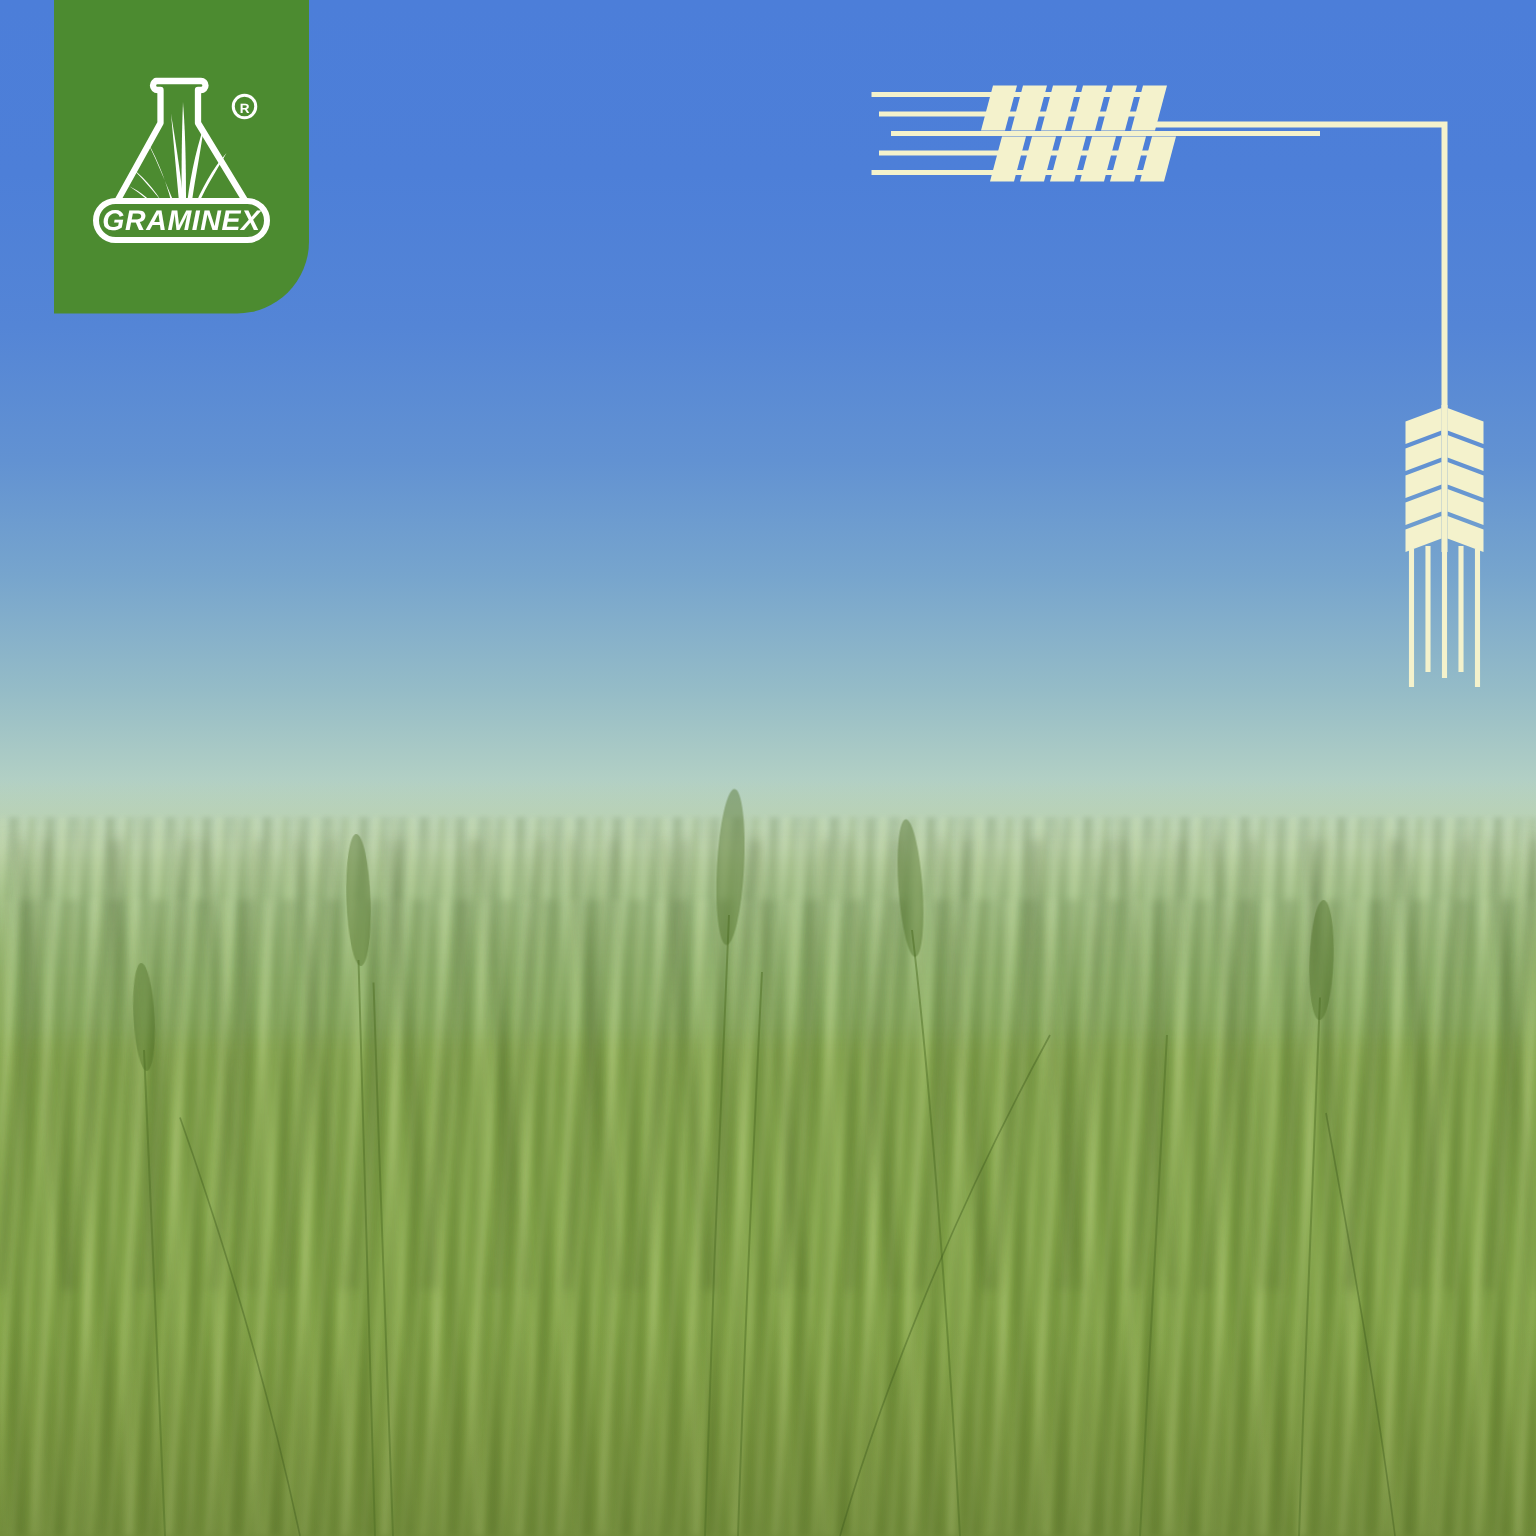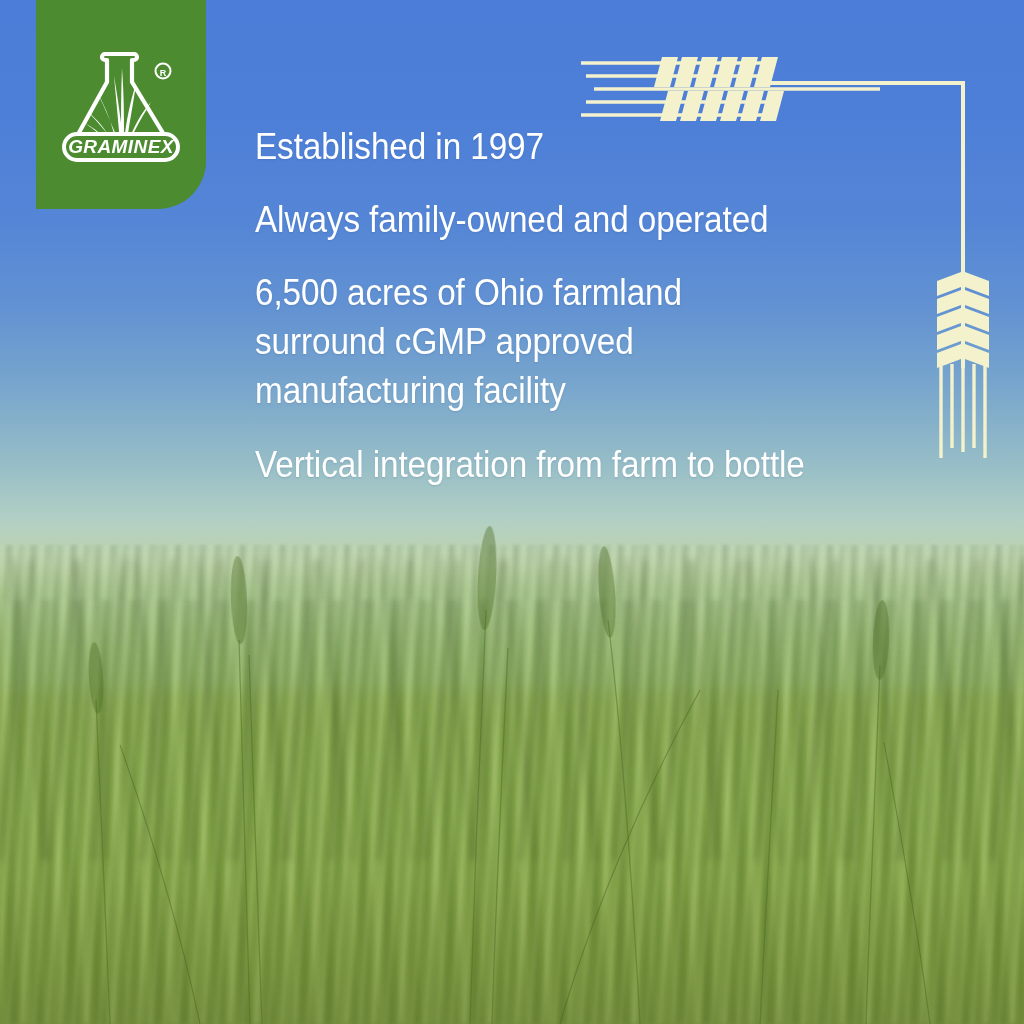--- a/index.html
+++ b/index.html
@@ -268,24 +268,16 @@
         <text x="105" y="29.5" text-anchor="middle" fill="#ffffff" font-family="'Liberation Sans', sans-serif" font-size="9" font-weight="bold">R</text>
       </g>
 
       <g>
         <rect x="6" y="88" width="114" height="26" rx="13" ry="13" fill="#4c8b30" stroke="#ffffff" stroke-width="4"></rect>
         <text x="63" y="107" text-anchor="middle" fill="#ffffff" font-family="'Liberation Sans', sans-serif" font-size="19" font-weight="bold" font-style="italic" letter-spacing="0.4">GRAMINEX</text>
       </g>
     </svg>
   </div>
 
-  <div class="copy">
-    <div class="copy-line">Established in 1997</div>
-    <div class="copy-line">Always family-owned and operated</div>
-    <div class="copy-line multi">6,500 acres of Ohio farmland
-surround cGMP approved
-manufacturing facility</div>
-    <div class="copy-line">Vertical integration from farm to bottle</div>
-  </div>
 
   <span class="sr">GRAMINEX</span>
 
 </div>
 
 </body></html>

